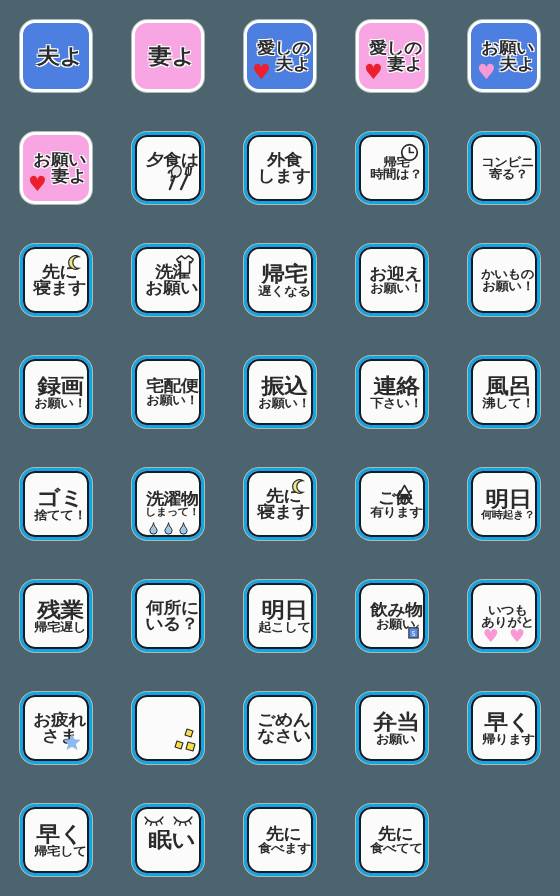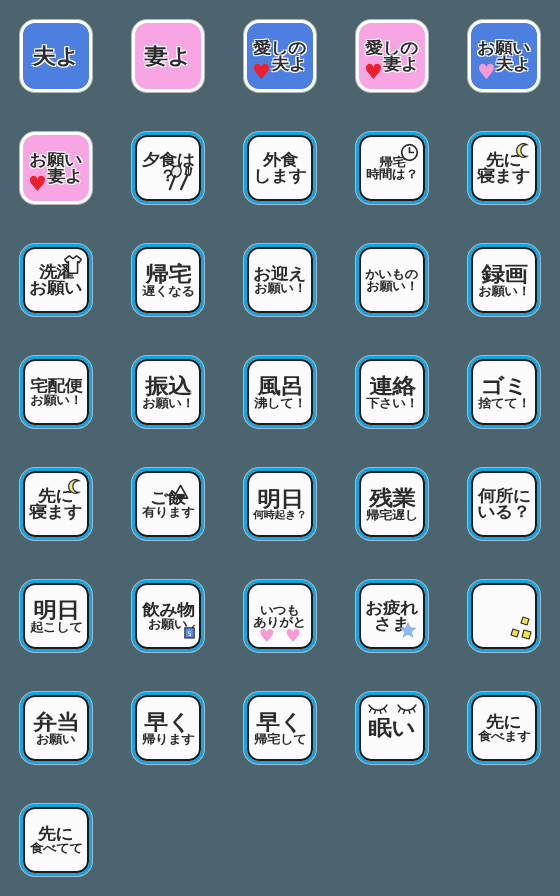--- a/index.html
+++ b/index.html
@@ -50,20 +50,21 @@
 
   .lines {
     position: relative;
     z-index: 2;
     width: 100%;
     display: flex;
     flex-direction: column;
     align-items: center;
     justify-content: center;
     line-height: 1.0;
+    padding-left: 8px;
   }
   .ln {
     display: block;
     white-space: nowrap;
     font-family: "DejaVu Sans", sans-serif;
     font-weight: bold;
     color: #2b2b2b;
     letter-spacing: -0.5px;
     transform-origin: center center;
   }
@@ -193,20 +194,28 @@
         </div>
         <span class="deco clock"><svg xmlns="http://www.w3.org/2000/svg" width="19" height="19" viewBox="0 0 22 22">
             <circle cx="11" cy="11" r="9" fill="#fff" stroke="#2b2b2b" stroke-width="2"></circle>
             <path d="M11 5.5 V11 H15.5" stroke="#2b2b2b" stroke-width="2" fill="none" stroke-linecap="round"></path>
           </svg></span>
       </div>
     </div>
     <div class="cell">
       <div class="tile  framed">
         <div class="lines">
+          <span class="ln small sq">コンビニ</span>
+          <span class="ln small sq">寄る？</span>
+        </div>
+      </div>
+    </div>
+    <div class="cell">
+      <div class="tile  framed">
+        <div class="lines">
           <span class="ln med sq">先に</span>
           <span class="ln med sq">寝ます</span>
         </div>
         <span class="deco moon"><svg xmlns="http://www.w3.org/2000/svg" width="17" height="17" viewBox="0 0 20 20">
             <path d="M15 3 A8 8 0 1 0 15 17 A6.4 6.4 0 0 1 15 3 Z" fill="#f3e48b" stroke="#2b2b2b" stroke-width="1.4"></path>
           </svg></span>
       </div>
     </div>
     <div class="cell">
       <div class="tile  framed">
@@ -263,39 +272,58 @@
       <div class="tile  framed">
         <div class="lines">
           <span class="ln big sq">振込</span>
           <span class="ln small sq">お願い！</span>
         </div>
       </div>
     </div>
     <div class="cell">
       <div class="tile  framed">
         <div class="lines">
+          <span class="ln big sq">連絡</span>
+          <span class="ln small sq">下さい！</span>
+        </div>
+      </div>
+    </div>
+    <div class="cell">
+      <div class="tile  framed">
+        <div class="lines">
           <span class="ln big sq">風呂</span>
           <span class="ln small sq">沸して！</span>
         </div>
       </div>
     </div>
     <div class="cell">
       <div class="tile  framed">
         <div class="lines">
-          <span class="ln big sq">連絡</span>
-          <span class="ln small sq">下さい！</span>
-        </div>
-      </div>
-    </div>
-    <div class="cell">
-      <div class="tile  framed">
-        <div class="lines">
           <span class="ln big sq">ゴミ</span>
           <span class="ln small sq">捨てて！</span>
         </div>
+      </div>
+    </div>
+    <div class="cell">
+      <div class="tile  framed">
+        <div class="lines">
+          <span class="ln med sq">洗濯物</span>
+          <span class="ln xsmall sq">しまって！</span>
+        </div>
+        <span class="deco drops">
+          <svg xmlns="http://www.w3.org/2000/svg" width="9" height="13" viewBox="0 0 10 14">
+            <path d="M5 0.5 C5 4 9 6.5 9 9.3 A4 4 0 0 1 1 9.3 C1 6.5 5 4 5 0.5 Z" fill="#9ec8ea" stroke="#2b2b2b" stroke-width="1.1"></path>
+          </svg>
+          <svg xmlns="http://www.w3.org/2000/svg" width="9" height="13" viewBox="0 0 10 14">
+            <path d="M5 0.5 C5 4 9 6.5 9 9.3 A4 4 0 0 1 1 9.3 C1 6.5 5 4 5 0.5 Z" fill="#9ec8ea" stroke="#2b2b2b" stroke-width="1.1"></path>
+          </svg>
+          <svg xmlns="http://www.w3.org/2000/svg" width="9" height="13" viewBox="0 0 10 14">
+            <path d="M5 0.5 C5 4 9 6.5 9 9.3 A4 4 0 0 1 1 9.3 C1 6.5 5 4 5 0.5 Z" fill="#9ec8ea" stroke="#2b2b2b" stroke-width="1.1"></path>
+          </svg>
+        </span>
       </div>
     </div>
     <div class="cell">
       <div class="tile  framed">
         <div class="lines">
           <span class="ln med sq">先に</span>
           <span class="ln med sq">寝ます</span>
         </div>
         <span class="deco moon"><svg xmlns="http://www.w3.org/2000/svg" width="17" height="17" viewBox="0 0 20 20">
             <path d="M15 3 A8 8 0 1 0 15 17 A6.4 6.4 0 0 1 15 3 Z" fill="#f3e48b" stroke="#2b2b2b" stroke-width="1.4"></path>
@@ -384,20 +412,28 @@
     </div>
     <div class="cell">
       <div class="tile  framed">
         <span class="deco sparkles"><svg xmlns="http://www.w3.org/2000/svg" width="24" height="26" viewBox="0 0 24 26">
             <g fill="#f5e04a" stroke="#2b2b2b" stroke-width="1.1" stroke-linejoin="round">
               <path d="M13 1 L19 3 L17 9 L11 7 Z"></path>
               <path d="M3 13 L9 15 L7 21 L1 19 Z"></path>
               <path d="M14 14 L21 16 L19 23 L12 21 Z"></path>
             </g>
           </svg></span>
+      </div>
+    </div>
+    <div class="cell">
+      <div class="tile  framed">
+        <div class="lines">
+          <span class="ln med sq">ごめん</span>
+          <span class="ln med sq">なさい</span>
+        </div>
       </div>
     </div>
     <div class="cell">
       <div class="tile  framed">
         <div class="lines">
           <span class="ln big sq">弁当</span>
           <span class="ln small sq">お願い</span>
         </div>
       </div>
     </div>

